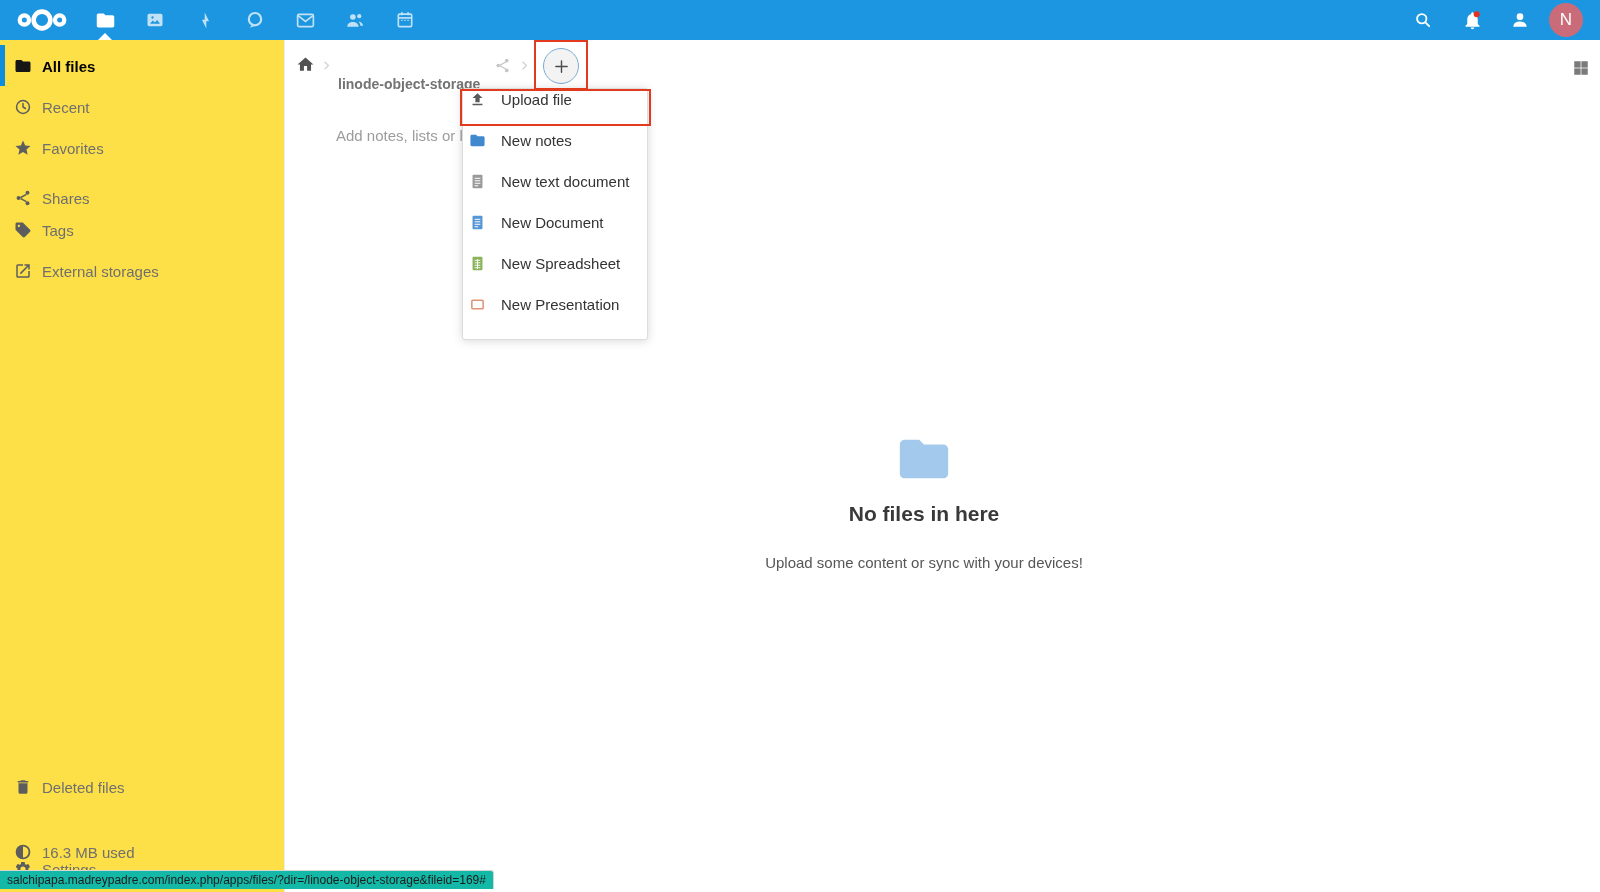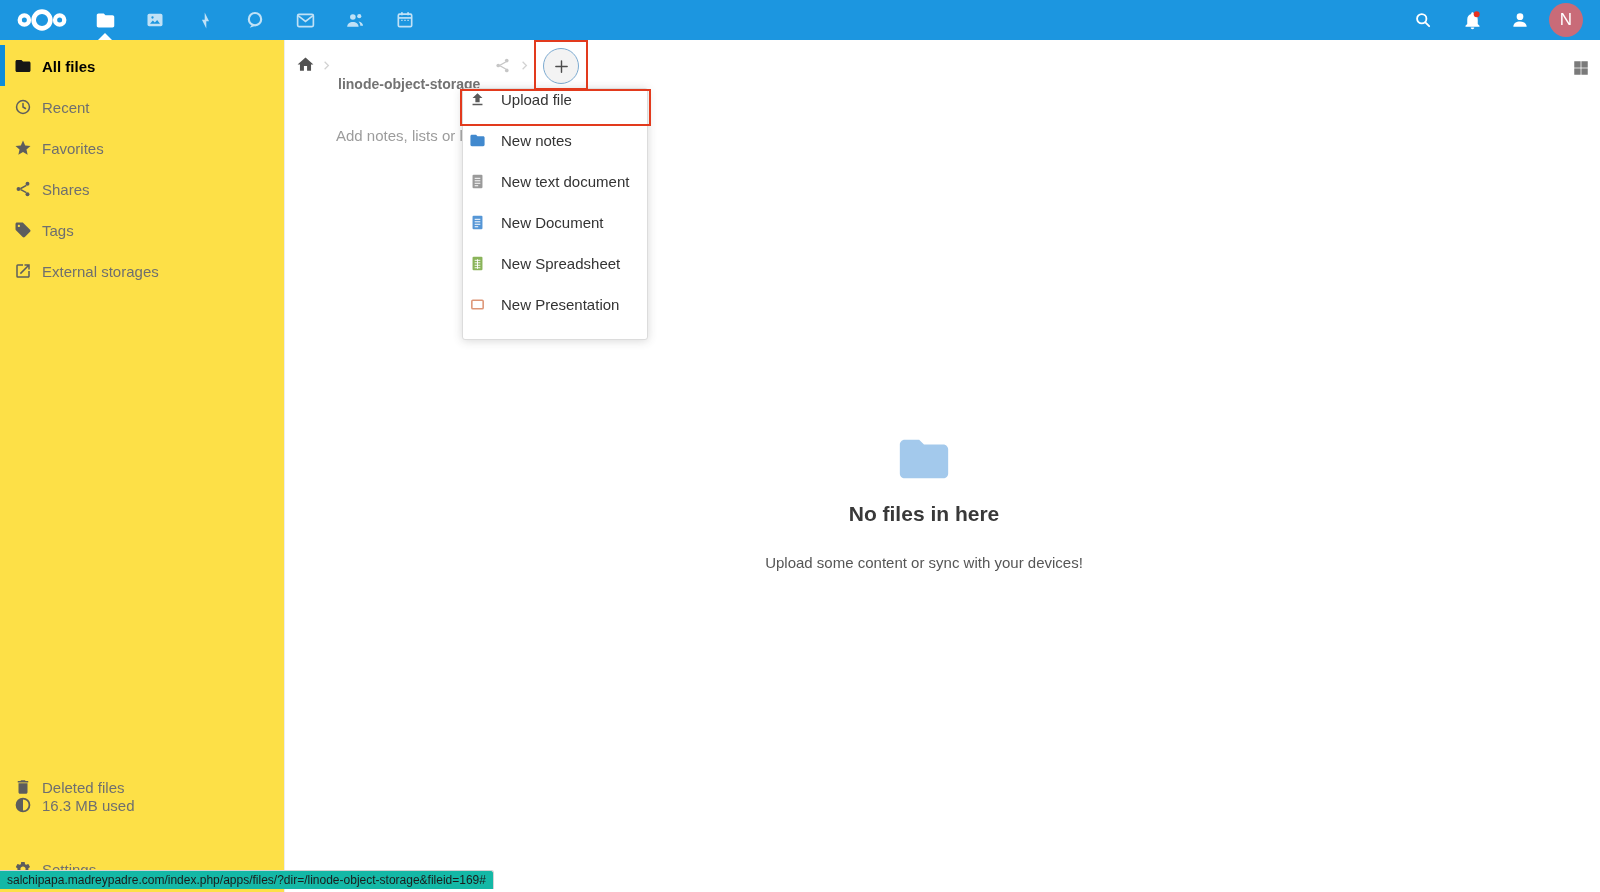--- a/index.html
+++ b/index.html
@@ -163,21 +163,21 @@
       <span class="slabel">Recent</span>
     </div>
     <div class="snav" style="top:87px;">
       <span class="sicon">
         <svg width="18" height="18" viewBox="0 0 24 24" fill="currentColor">
             <path d="M12 2l2.9 6.6 7.1.6-5.4 4.7 1.6 7-6.2-3.7-6.2 3.7 1.6-7L2 9.2l7.1-.6z"></path>
           </svg>
       </span>
       <span class="slabel">Favorites</span>
     </div>
-    <div class="snav" style="top:128px;padding-left:28px;">
+    <div class="snav" style="top:137px;padding-left:28px;">
       <span class="sicon">
         <svg width="18" height="18" viewBox="0 0 24 24" fill="currentColor">
             <circle cx="18" cy="5" r="2.6"></circle>
             <circle cx="6" cy="12" r="2.6"></circle>
             <circle cx="18" cy="19" r="2.6"></circle>
             <path d="M7.9 10.8L16 6.2l1 1.7-8.1 4.6zM7.9 13.2L16 17.8l1-1.7-8.1-4.6z"></path>
           </svg>
       </span>
       <span class="slabel">Shares</span>
     </div>
@@ -199,21 +199,21 @@
     </div>
 
     <div class="snav" style="top:726px;">
       <span class="sicon">
         <svg width="18" height="18" viewBox="0 0 24 24" fill="currentColor">
             <path d="M6 19c0 1.1.9 2 2 2h8c1.1 0 2-.9 2-2V7H6v12zM19 4h-3.5l-1-1h-5l-1 1H5v2h14V4z"></path>
           </svg>
       </span>
       <span class="slabel">Deleted files</span>
     </div>
-    <div class="snav" style="top:744px;">
+    <div class="snav" style="top:791px;">
       <span class="sicon">
         <svg width="18" height="18" viewBox="0 0 24 24" fill="none" stroke="currentColor" stroke-width="2.4">
             <circle cx="12" cy="12" r="8.6"></circle>
             <path d="M12 3.4A8.6 8.6 0 0 0 12 20.6Z" fill="currentColor" stroke="none"></path>
           </svg>
       </span>
       <span class="slabel">16.3 MB used</span>
     </div>
     <div class="snav" style="top:808px;">
       <span class="sicon">

